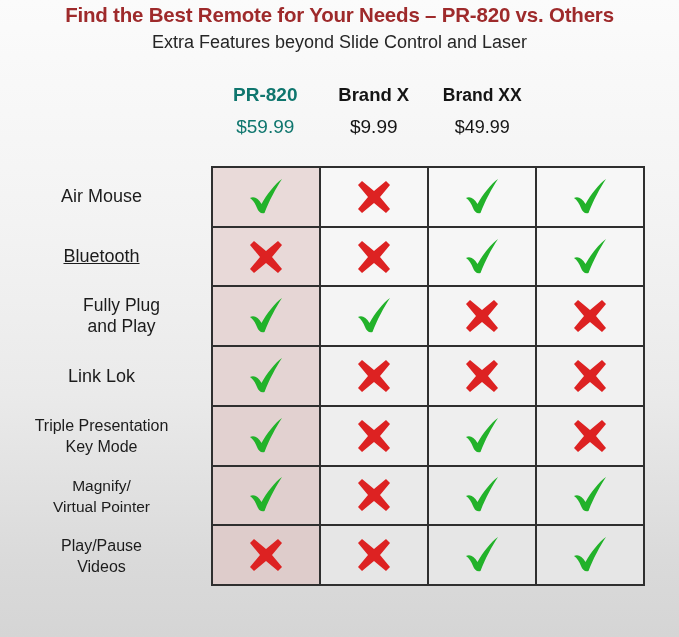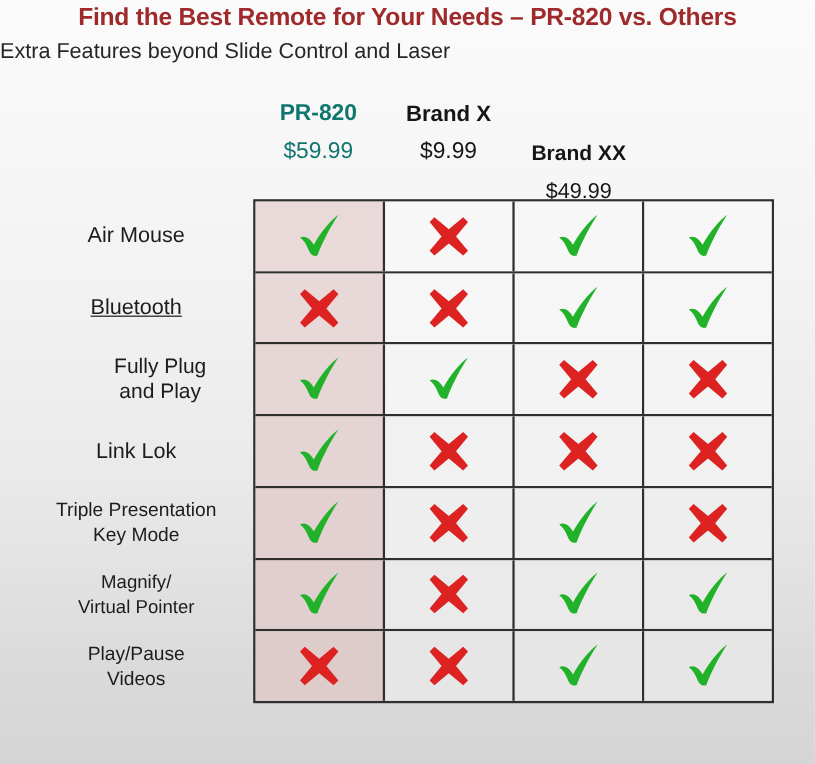--- a/index.html
+++ b/index.html
@@ -32,21 +32,21 @@
     letter-spacing: -0.2px;
     line-height: 26px;
     padding-top: 2px;
     white-space: nowrap;
   }
   .subtitle {
     position: absolute;
     left: 0;
     top: 30px;
     width: 679px;
-    text-align: left;
+    text-align: center;
     font-size: 18px;
     font-weight: normal;
     color: #262626;
     line-height: 24px;
     white-space: nowrap;
   }
 
   
   .headers {
     position: absolute;
@@ -76,29 +76,29 @@
     color: #151515;
     line-height: 26px;
     margin-top: 6px;
     white-space: nowrap;
   }
   .hcol.featured .hname,
   .hcol.featured .hprice {
     color: #0f766e;
   }
   .hcol.c2 .hname { font-size: 18.5px; }
-  .hcol.c3 .hname { font-size: 17.5px; margin-top: 32px; }
+  .hcol.c3 .hname { font-size: 17.5px; }
   .hcol.c4 .hname { font-size: 17.5px; }
   .hcol.c3 .hprice,
   .hcol.c4 .hprice { font-size: 18px; }
 
   
   .rowlabels {
     position: absolute;
-    left: 12px;
+    left: 0;
     top: 166px;
     width: 207px;
     height: 420px;
   }
   .rowlabel {
     height: 60px;
     display: flex;
     align-items: center;
     justify-content: flex-end;
     padding-right: 4px;

